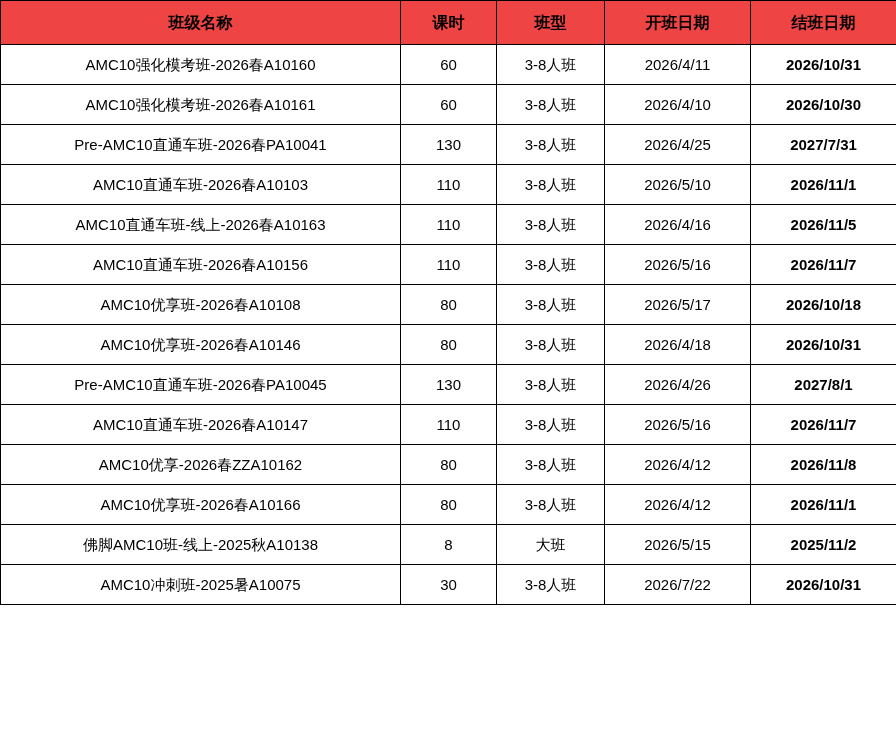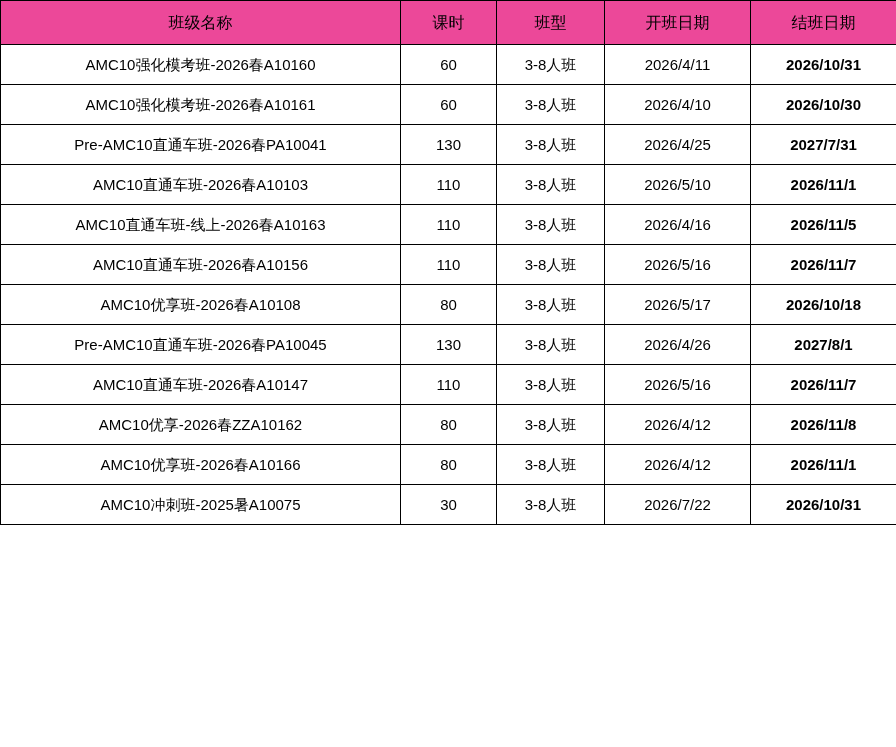--- a/index.html
+++ b/index.html
@@ -31,22 +31,22 @@
     vertical-align: middle;
     font-size: 15px;
     line-height: 1.2;
     padding: 0;
     height: 40px;
     box-sizing: border-box;
     white-space: nowrap;
     overflow: hidden;
   }
   table.class-table thead th {
-    background: #ec4899;
-    font-weight: normal;
+    background: #ef4444;
+    font-weight: bold;
     font-size: 16px;
     height: 44px;
   }
   
   col.c-name    { width: 400px; }
   col.c-hours   { width: 96px;  }
   col.c-type    { width: 108px; }
   col.c-start   { width: 146px; }
   col.c-end     { width: 146px; }
 
@@ -121,20 +121,27 @@
           <td class="cell-end">2026/11/7</td>
         </tr>
         <tr>
           <td class="cell-name">AMC10优享班-2026春A10108</td>
           <td class="cell-hours">80</td>
           <td class="cell-type">3-8人班</td>
           <td class="cell-start">2026/5/17</td>
           <td class="cell-end">2026/10/18</td>
         </tr>
         <tr>
+          <td class="cell-name">AMC10优享班-2026春A10146</td>
+          <td class="cell-hours">80</td>
+          <td class="cell-type">3-8人班</td>
+          <td class="cell-start">2026/4/18</td>
+          <td class="cell-end">2026/10/31</td>
+        </tr>
+        <tr>
           <td class="cell-name">Pre-AMC10直通车班-2026春PA10045</td>
           <td class="cell-hours">130</td>
           <td class="cell-type">3-8人班</td>
           <td class="cell-start">2026/4/26</td>
           <td class="cell-end">2027/8/1</td>
         </tr>
         <tr>
           <td class="cell-name">AMC10直通车班-2026春A10147</td>
           <td class="cell-hours">110</td>
           <td class="cell-type">3-8人班</td>
@@ -149,20 +156,27 @@
           <td class="cell-end">2026/11/8</td>
         </tr>
         <tr>
           <td class="cell-name">AMC10优享班-2026春A10166</td>
           <td class="cell-hours">80</td>
           <td class="cell-type">3-8人班</td>
           <td class="cell-start">2026/4/12</td>
           <td class="cell-end">2026/11/1</td>
         </tr>
         <tr>
+          <td class="cell-name">佛脚AMC10班-线上-2025秋A10138</td>
+          <td class="cell-hours">8</td>
+          <td class="cell-type">大班</td>
+          <td class="cell-start">2026/5/15</td>
+          <td class="cell-end">2025/11/2</td>
+        </tr>
+        <tr>
           <td class="cell-name">AMC10冲刺班-2025暑A10075</td>
           <td class="cell-hours">30</td>
           <td class="cell-type">3-8人班</td>
           <td class="cell-start">2026/7/22</td>
           <td class="cell-end">2026/10/31</td>
         </tr>
       </tbody>
   </table>
 </div>
 

